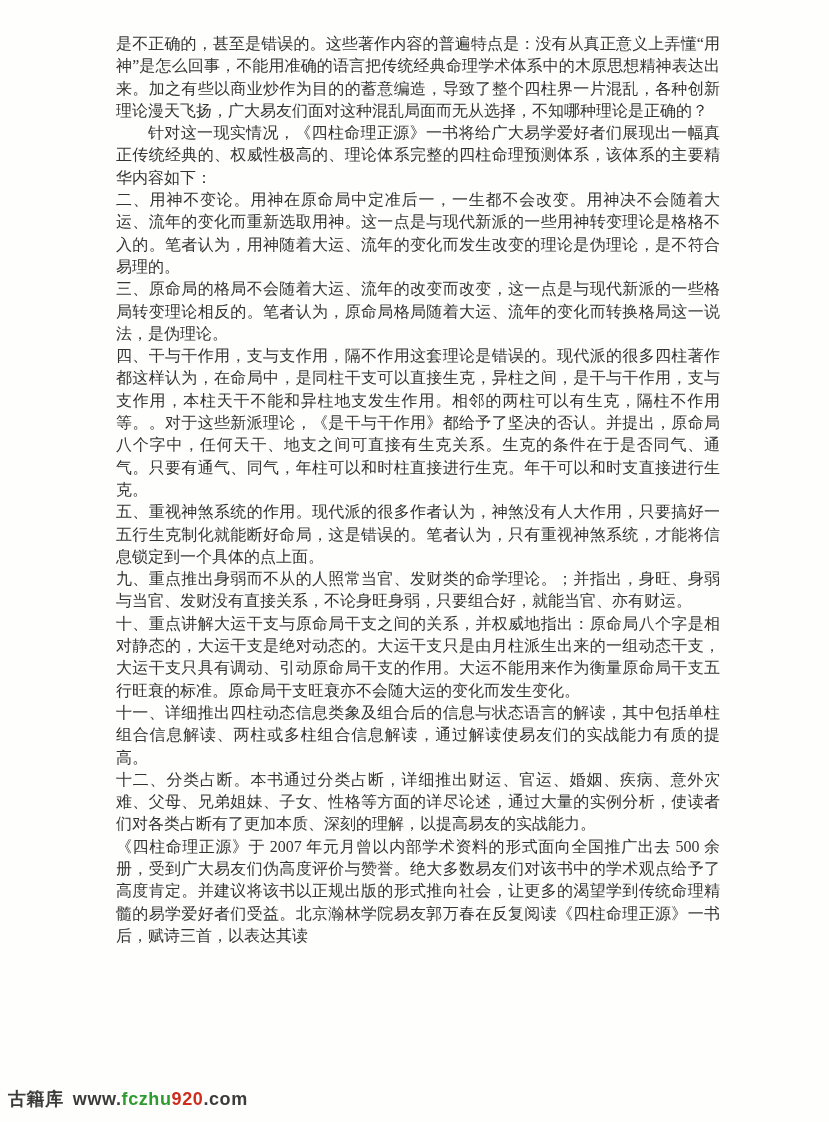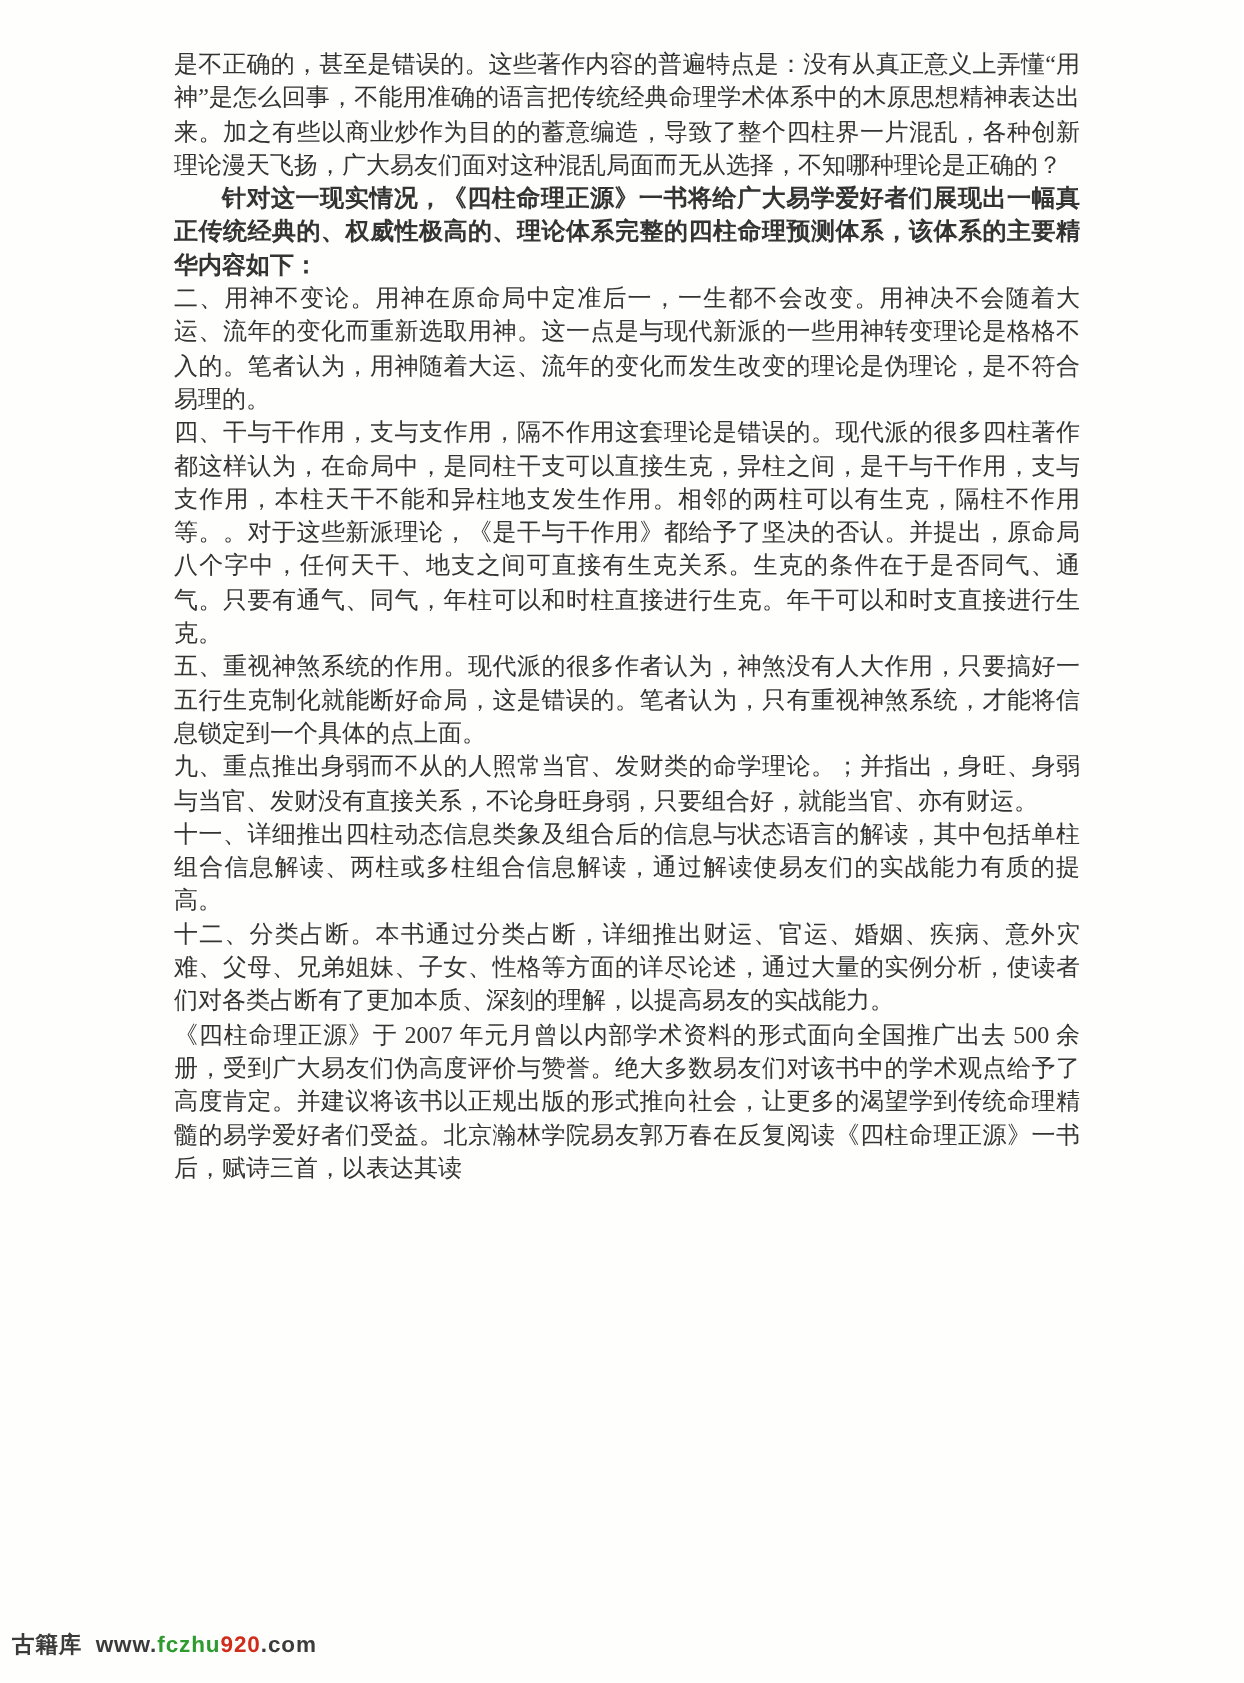--- a/index.html
+++ b/index.html
@@ -15,46 +15,48 @@
     position: absolute;
     left: 116px;
     top: 33px;
     width: 604px;
     font-size: 16px;
     line-height: 22.3px;
     color: #343434;
     text-align: justify;
   }
   .para { margin: 0; padding: 0; }
-  .para.indent { text-indent: 2em; font-weight: bold; }
+  .para.indent { text-indent: 2em; }
   .watermark {
     position: absolute;
     left: 8px;
     top: 1087px;
     font-family: "Liberation Sans", "DejaVu Sans", sans-serif;
     font-weight: bold;
-    font-size: 15px;
+    font-size: 18px;
     letter-spacing: 0.6px;
     white-space: nowrap;
     text-align: right;
   }
   .wm-dark  { color: #3b3b3b; }
   .wm-green { color: #2e9b2e; }
   .wm-red   { color: #d02c1c; }
   .wm-site  { margin-right: 9px; }
 </style>
 </head>
 <body>
 
 <div class="page">
   <div class="text-block">
       <p class="para">是不正确的，甚至是错误的。这些著作内容的普遍特点是：没有从真正意义上弄懂“用神”是怎么回事，不能用准确的语言把传统经典命理学术体系中的木原思想精神表达出来。加之有些以商业炒作为目的的蓄意编造，导致了整个四柱界一片混乱，各种创新理论漫天飞扬，广大易友们面对这种混乱局面而无从选择，不知哪种理论是正确的？</p>
       <p class="para indent">针对这一现实情况，《四柱命理正源》一书将给广大易学爱好者们展现出一幅真正传统经典的、权威性极高的、理论体系完整的四柱命理预测体系，该体系的主要精华内容如下：</p>
       <p class="para">二、用神不变论。用神在原命局中定准后一，一生都不会改变。用神决不会随着大运、流年的变化而重新选取用神。这一点是与现代新派的一些用神转变理论是格格不入的。笔者认为，用神随着大运、流年的变化而发生改变的理论是伪理论，是不符合易理的。</p>
+      <p class="para">三、原命局的格局不会随着大运、流年的改变而改变，这一点是与现代新派的一些格局转变理论相反的。笔者认为，原命局格局随着大运、流年的变化而转换格局这一说法，是伪理论。</p>
       <p class="para">四、干与干作用，支与支作用，隔不作用这套理论是错误的。现代派的很多四柱著作都这样认为，在命局中，是同柱干支可以直接生克，异柱之间，是干与干作用，支与支作用，本柱天干不能和异柱地支发生作用。相邻的两柱可以有生克，隔柱不作用等。。对于这些新派理论，《是干与干作用》都给予了坚决的否认。并提出，原命局八个字中，任何天干、地支之间可直接有生克关系。生克的条件在于是否同气、通气。只要有通气、同气，年柱可以和时柱直接进行生克。年干可以和时支直接进行生克。</p>
       <p class="para">五、重视神煞系统的作用。现代派的很多作者认为，神煞没有人大作用，只要搞好一五行生克制化就能断好命局，这是错误的。笔者认为，只有重视神煞系统，才能将信息锁定到一个具体的点上面。</p>
       <p class="para">九、重点推出身弱而不从的人照常当官、发财类的命学理论。；并指出，身旺、身弱与当官、发财没有直接关系，不论身旺身弱，只要组合好，就能当官、亦有财运。</p>
+      <p class="para">十、重点讲解大运干支与原命局干支之间的关系，并权威地指出：原命局八个字是相对静态的，大运干支是绝对动态的。大运干支只是由月柱派生出来的一组动态干支，大运干支只具有调动、引动原命局干支的作用。大运不能用来作为衡量原命局干支五行旺衰的标准。原命局干支旺衰亦不会随大运的变化而发生变化。</p>
       <p class="para">十一、详细推出四柱动态信息类象及组合后的信息与状态语言的解读，其中包括单柱组合信息解读、两柱或多柱组合信息解读，通过解读使易友们的实战能力有质的提高。</p>
       <p class="para">十二、分类占断。本书通过分类占断，详细推出财运、官运、婚姻、疾病、意外灾难、父母、兄弟姐妹、子女、性格等方面的详尽论述，通过大量的实例分析，使读者们对各类占断有了更加本质、深刻的理解，以提高易友的实战能力。</p>
       <p class="para">《四柱命理正源》于 2007 年元月曾以内部学术资料的形式面向全国推广出去 500 余册，受到广大易友们伪高度评价与赞誉。绝大多数易友们对该书中的学术观点给予了高度肯定。并建议将该书以正规出版的形式推向社会，让更多的渴望学到传统命理精髓的易学爱好者们受益。北京瀚林学院易友郭万春在反复阅读《四柱命理正源》一书后，赋诗三首，以表达其读</p>
     </div>
   <div class="watermark"><span class="wm-dark wm-site">古籍库</span><span class="wm-dark">www.</span><span class="wm-green">fczhu</span><span class="wm-red">920</span><span class="wm-dark">.com</span></div>
 </div>
 
 </body></html>

